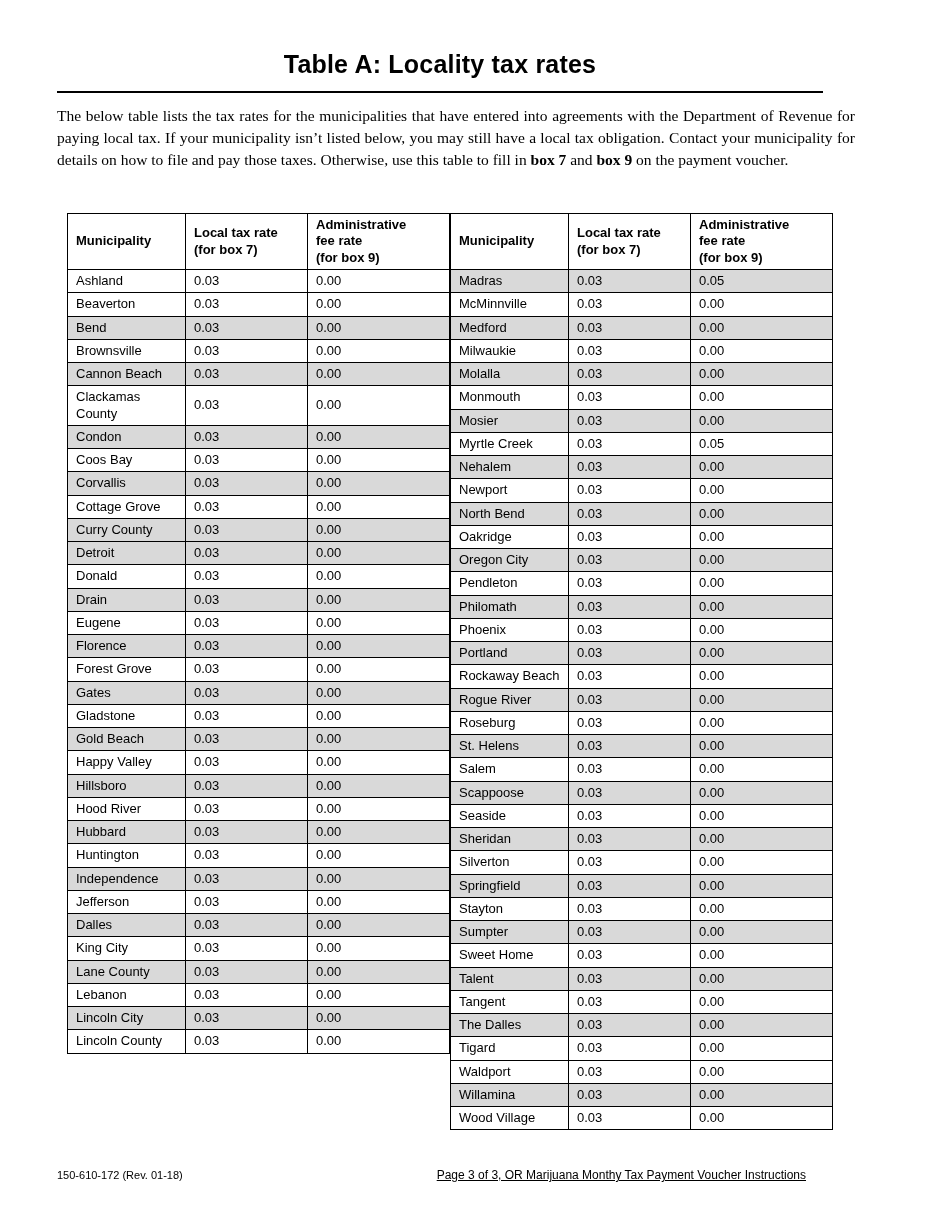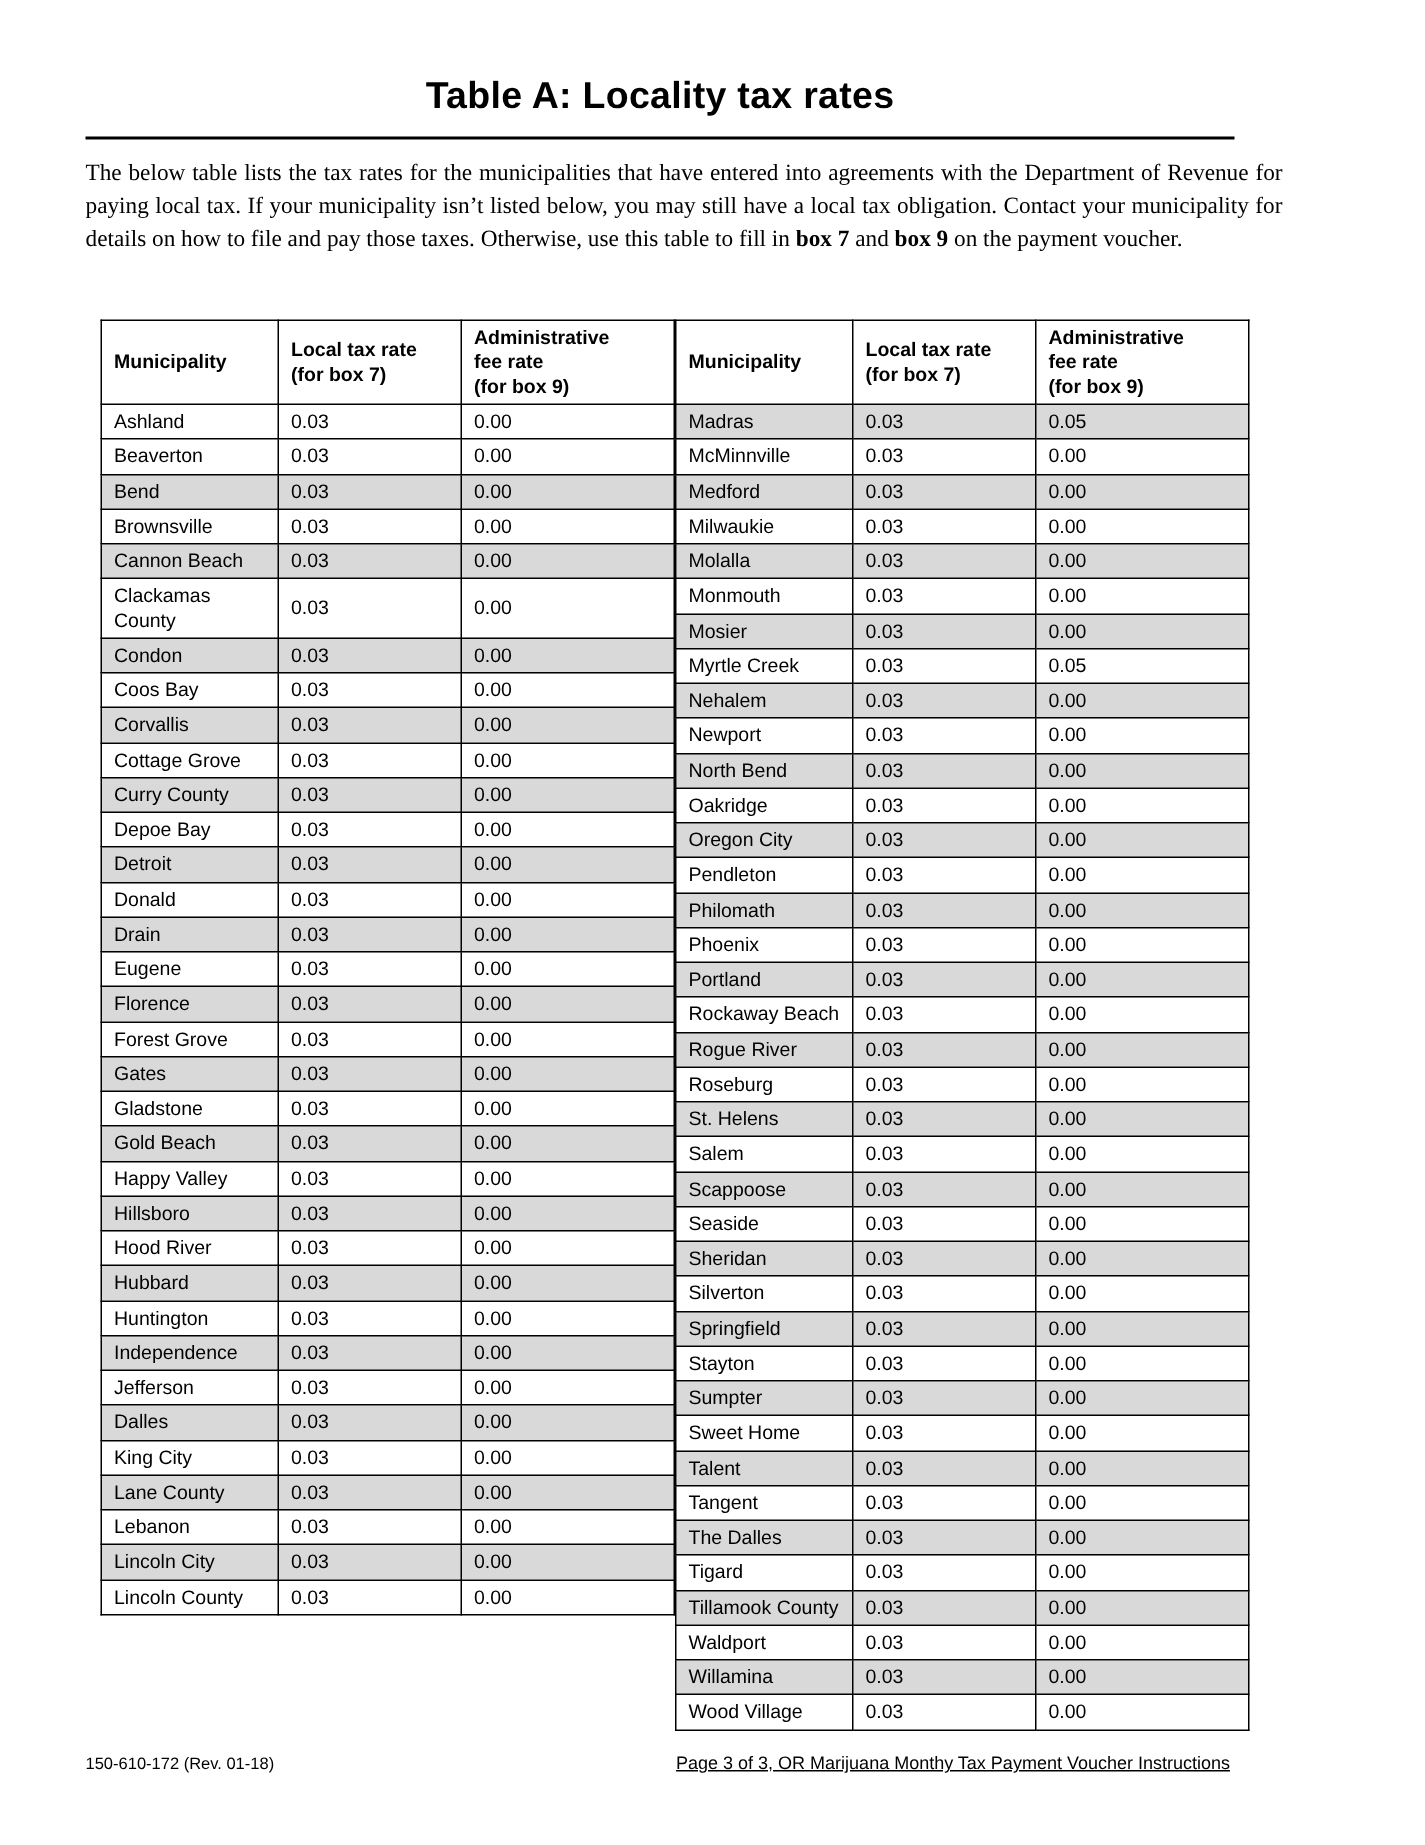--- a/index.html
+++ b/index.html
@@ -62,21 +62,21 @@
     line-height: 1.25;
   }
   table.tax-table td {
     height: 23px;
     line-height: 1.25;
   }
   tr.shaded td { background: #d9d9d9; }
   .footer {
     position: absolute;
     left: 57px;
-    right: 60px;
+    right: 74px;
     top: 1168px;
     display: flex;
     justify-content: space-between;
     align-items: baseline;
   }
   .footer-left { font-size: 11px; }
   .footer-right { font-size: 12px; text-decoration: underline; }
 </style>
 </head>
 <body>
@@ -155,25 +155,20 @@
           <tr>
             <td>Cottage Grove</td>
             <td>0.03</td>
             <td>0.00</td>
           </tr>
           <tr class="shaded">
             <td>Curry County</td>
             <td>0.03</td>
             <td>0.00</td>
           </tr>
-          <tr>
-            <td>Depoe Bay</td>
-            <td>0.03</td>
-            <td>0.00</td>
-          </tr>
           <tr class="shaded">
             <td>Detroit</td>
             <td>0.03</td>
             <td>0.00</td>
           </tr>
           <tr>
             <td>Donald</td>
             <td>0.03</td>
             <td>0.00</td>
           </tr>
@@ -460,25 +455,20 @@
           <tr class="shaded">
             <td>The Dalles</td>
             <td>0.03</td>
             <td>0.00</td>
           </tr>
           <tr>
             <td>Tigard</td>
             <td>0.03</td>
             <td>0.00</td>
           </tr>
-          <tr class="shaded">
-            <td>Tillamook County</td>
-            <td>0.03</td>
-            <td>0.00</td>
-          </tr>
           <tr>
             <td>Waldport</td>
             <td>0.03</td>
             <td>0.00</td>
           </tr>
           <tr class="shaded">
             <td>Willamina</td>
             <td>0.03</td>
             <td>0.00</td>
           </tr>

